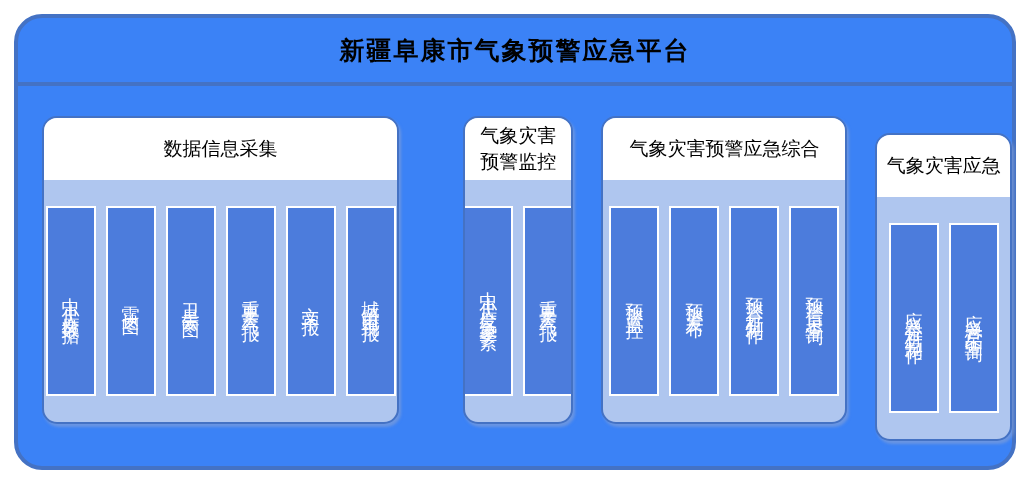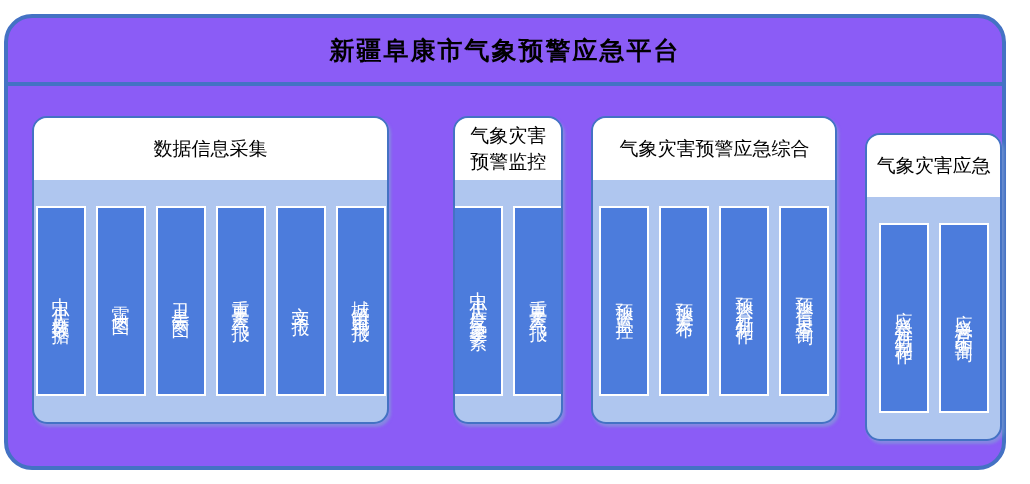--- a/index.html
+++ b/index.html
@@ -10,28 +10,28 @@
   }
   .canvas {
     position: relative;
     width: 1030px;
     height: 484px;
     background: #ffffff;
     overflow: hidden;
   }
   .outer-frame {
     position: absolute;
-    left: 4px;
+    left: 14px;
     top: 14px;
     width: 1002px;
     height: 456px;
     box-sizing: border-box;
     border: 4px solid #4472C4;
     border-radius: 28px;
-    background: #8b5cf6;
+    background: #3b82f6;
   }
   .title-bar {
     height: 68px;
     box-sizing: border-box;
     border-bottom: 4px solid #4472C4;
     display: flex;
     align-items: center;
     justify-content: center;
   }
   .title-bar .title-text {

